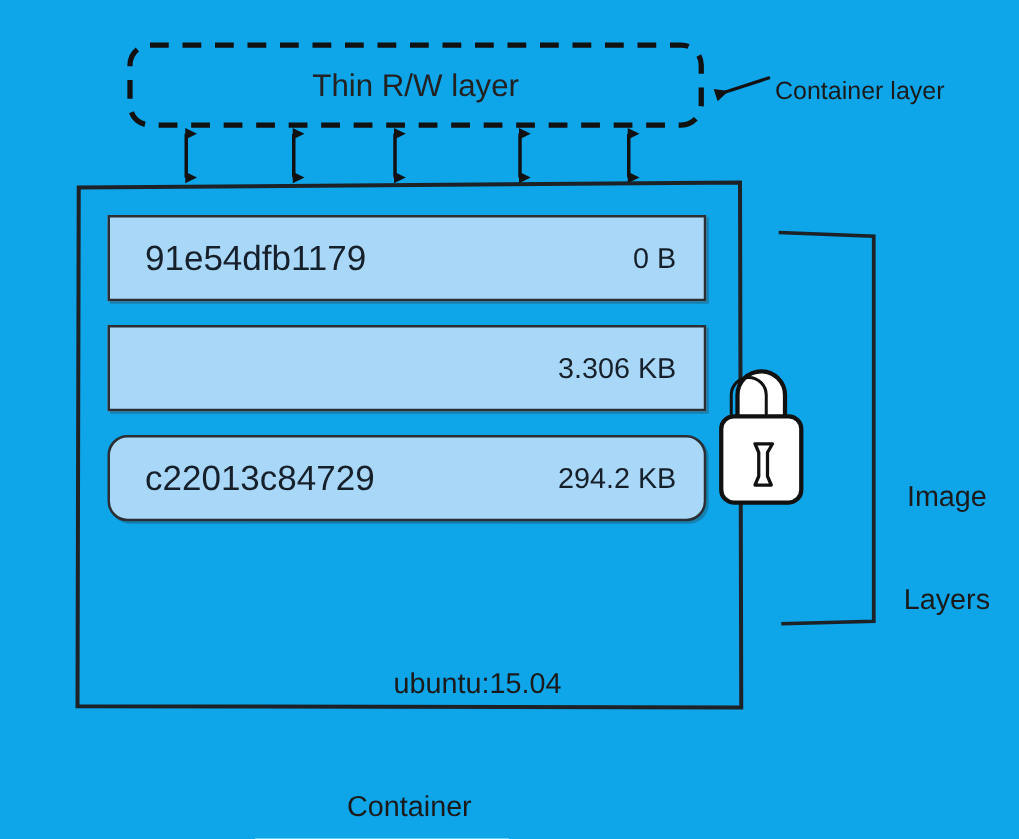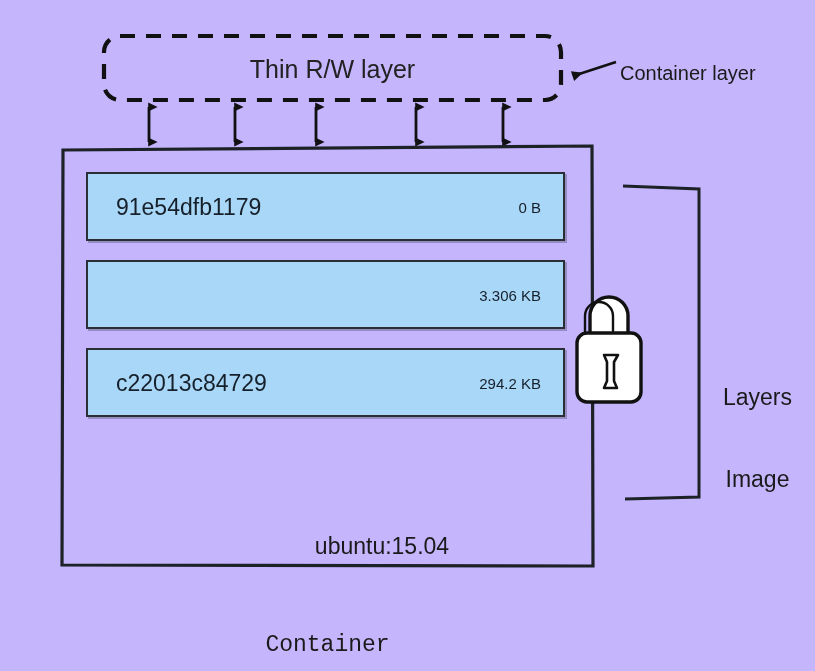--- a/index.html
+++ b/index.html
@@ -8,21 +8,21 @@
     background: #ffffff;
   }
   body {
     font-family: "Liberation Sans", sans-serif;
     color: #1a1a1a;
   }
   #canvas {
     position: relative;
     width: 815px;
     height: 671px;
-    background: #c4b5fd;
+    background: #0ea5e9;
     overflow: hidden;
   }
   .svg-layer {
     position: absolute;
     left: 0;
     top: 0;
     width: 815px;
     height: 671px;
   }
   .txt {
@@ -58,29 +58,29 @@
     box-sizing: border-box;
     background: #a9d7f7;
     border: 2px solid #2a2f35;
     box-shadow: 2px 2px 0 rgba(40,45,50,0.30);
   }
   .layer-id {
     position: absolute;
     left: 28px;
     top: 50%;
     transform: translateY(-50%);
-    font-size: 23px;
+    font-size: 28px;
     color: #16202b;
   }
   .layer-size {
     position: absolute;
     right: 22px;
     top: 50%;
     transform: translateY(-50%);
-    font-size: 15px;
+    font-size: 23px;
     color: #16202b;
   }
 
   
   #image-name {
     left: 62px;
     top: 533px;
     width: 640px;
     text-align: center;
     font-size: 23px;
@@ -89,21 +89,21 @@
 
   
   #caption {
     left: 45px;
     top: 578px;
     width: 565px;
     text-align: center;
     font-size: 23px;
     color: #1a1a1a;
   }
-  #caption .cap-line { display: block; font-family: Liberation Mono, monospace; }
+  #caption .cap-line { display: block; }
 
   
   #image-layers-label {
     left: 700px;
     top: 330px;
     width: 115px;
     text-align: center;
     font-size: 23px;
     color: #1a1a1a;
   }
@@ -165,31 +165,31 @@
 
   <div class="layer-row" style="top:172px;">
     <span class="layer-id">91e54dfb1179</span>
     <span class="layer-size">0 B</span>
   </div>
 
   <div class="layer-row" style="top:260px;">
     <span class="layer-size">3.306 KB</span>
   </div>
 
-  <div class="layer-row" style="top:348px;">
+  <div class="layer-row" style="top:348px;border-radius:16px;">
     <span class="layer-id">c22013c84729</span>
     <span class="layer-size">294.2 KB</span>
   </div>
 
 
   <div class="txt" id="image-name">ubuntu:15.04</div>
 
   <div class="txt" id="caption">
     <span class="cap-line">Container</span>
     
   </div>
 
   <div class="txt" id="image-layers-label">
+    <span>Image</span>
     <span>Layers</span>
-    <span>Image</span>
   </div>
 
 </div>
 
 </body></html>

